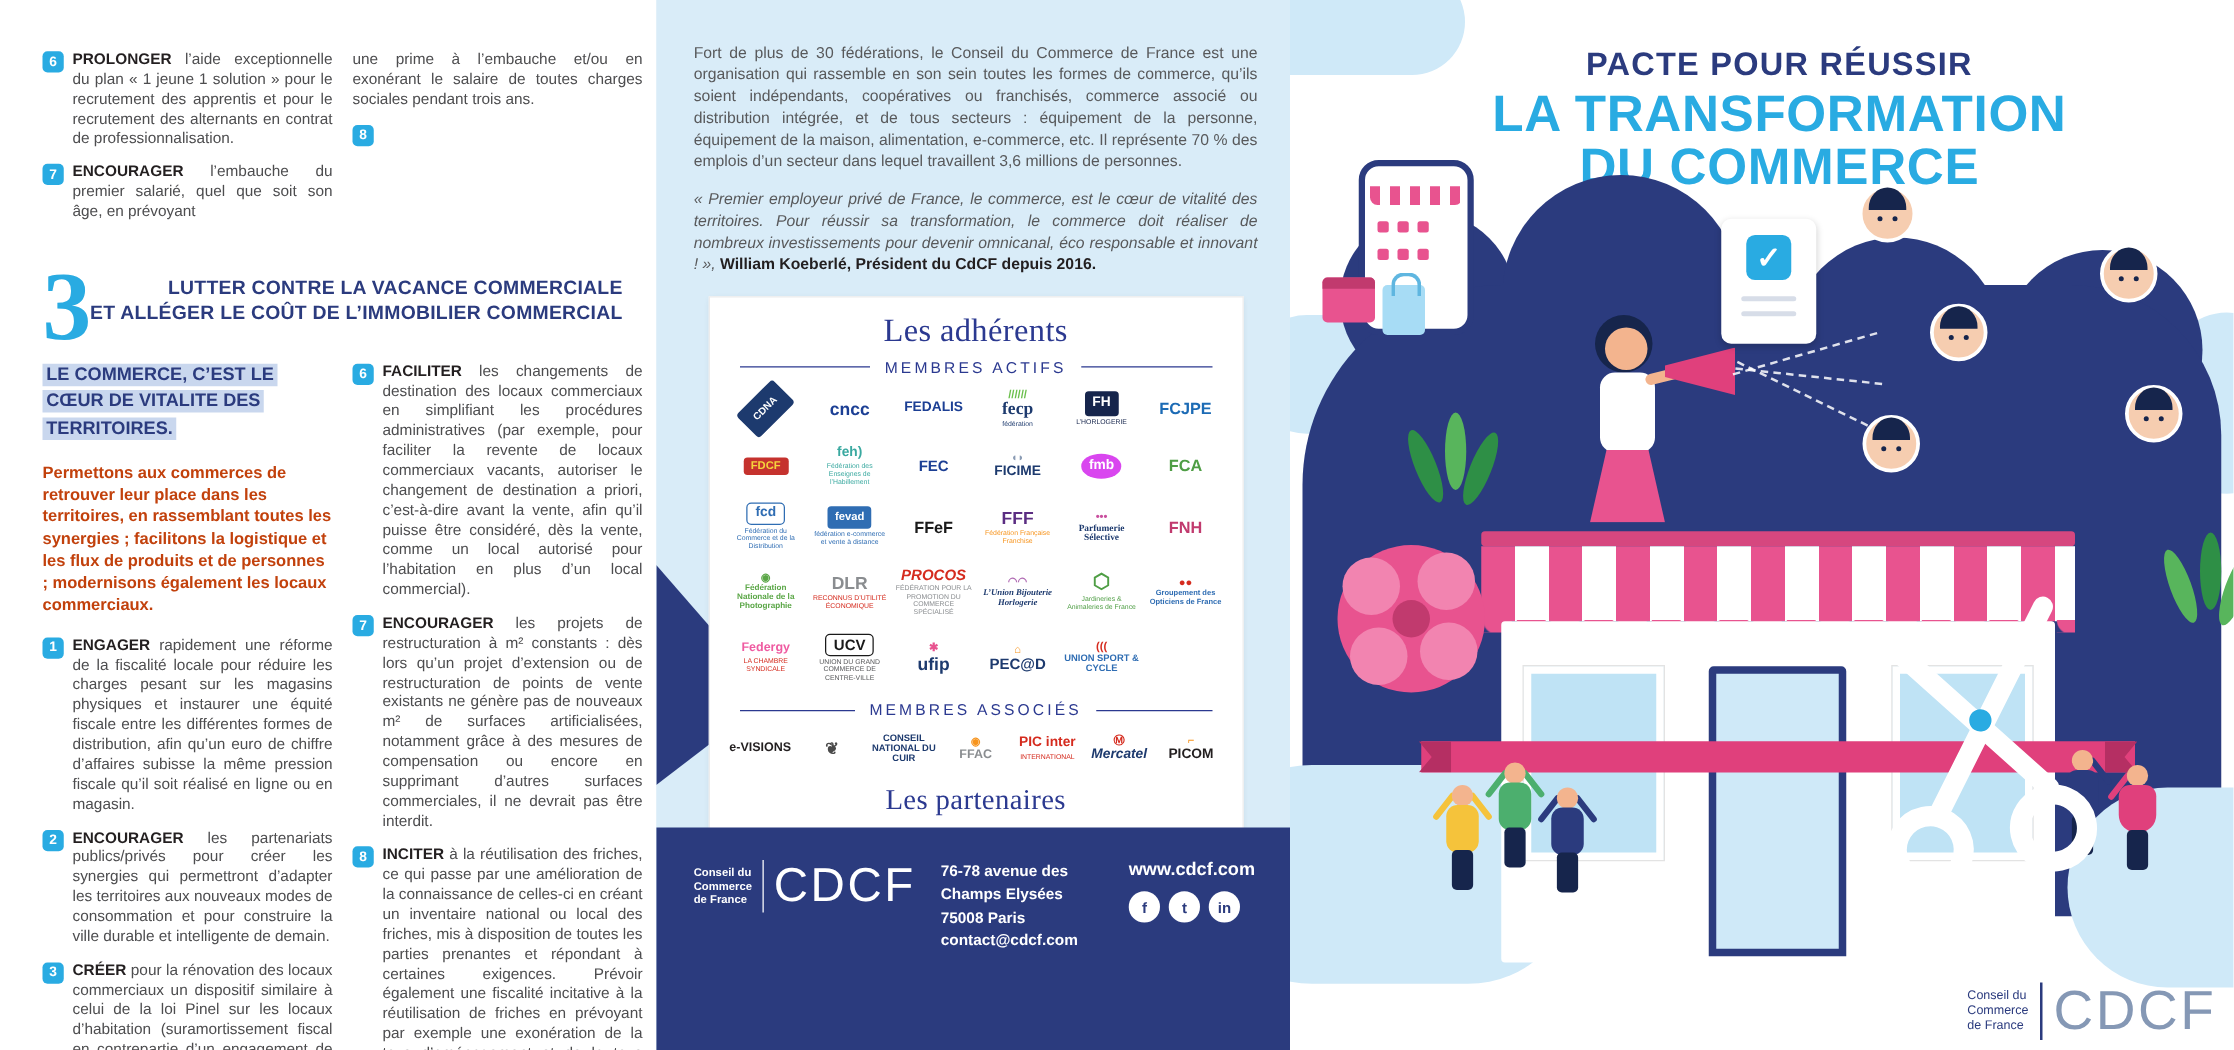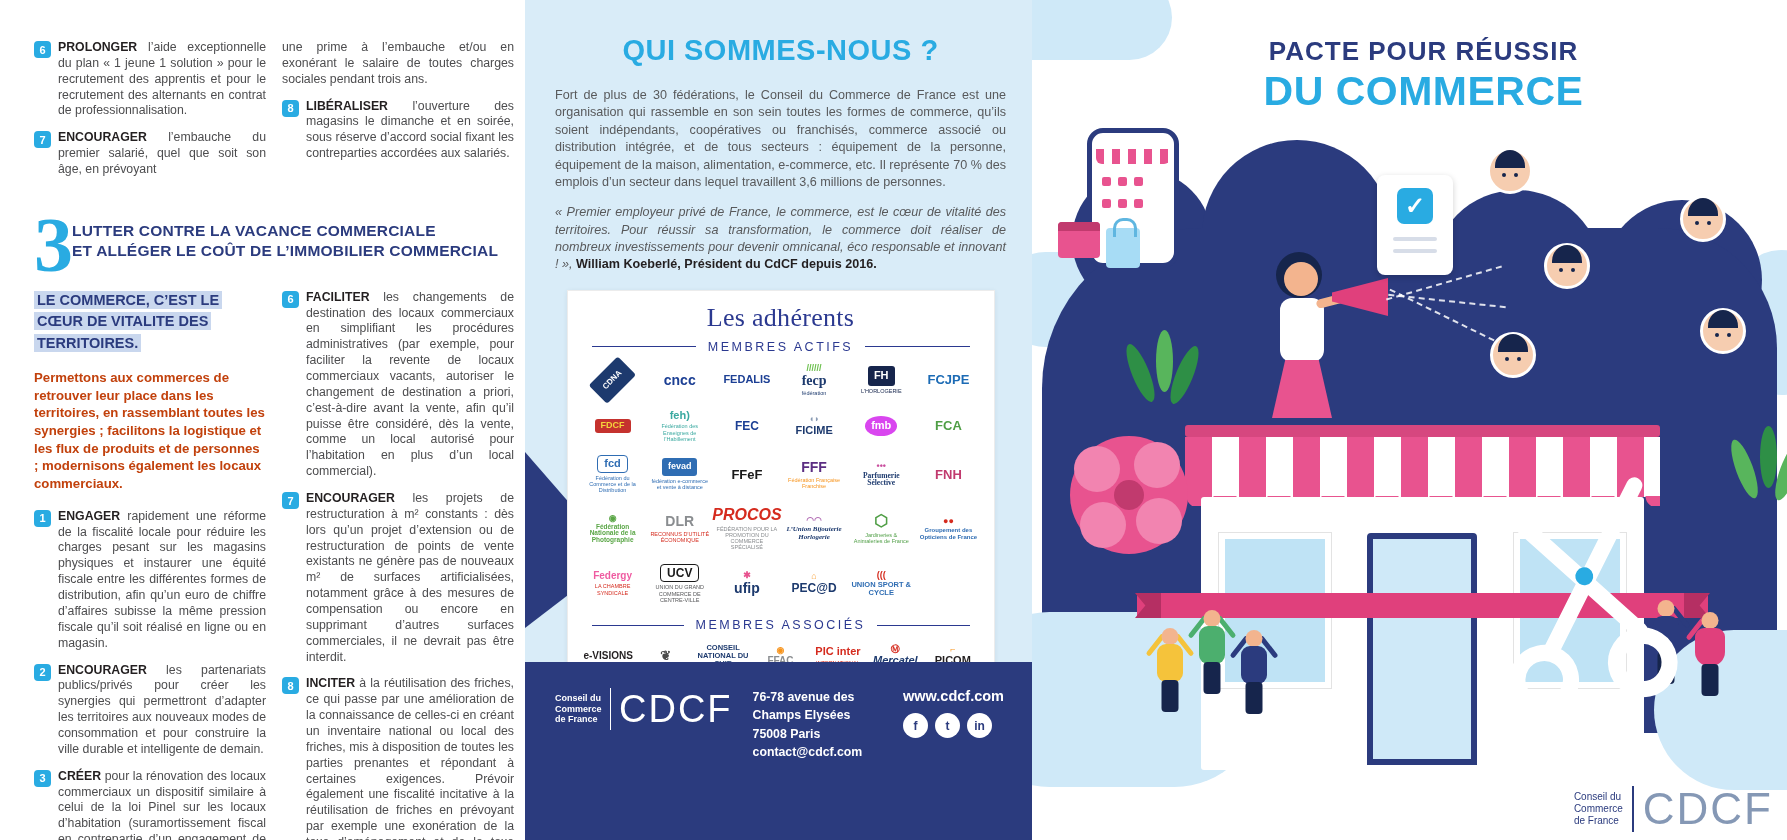--- a/index.html
+++ b/index.html
@@ -12,21 +12,21 @@
   .two-col{display:grid;grid-template-columns:232px 232px;column-gap:16px;}
   .colx{min-width:0;}
   .pitem{display:flex;gap:7px;margin-bottom:11px;}
   .badge{flex:0 0 auto;width:17px;height:17px;border-radius:4px;background:#29abe2;color:#fff;
          font-size:11px;font-weight:bold;display:flex;align-items:center;justify-content:center;margin-top:1px;}
   .pitem p{font-size:12.3px;line-height:1.29;color:#4d4d4f;text-align:justify;}
   .pitem p b{color:#231f20;}
   .sec-head{display:flex;align-items:flex-start;margin:26px 0 14px 0;}
   .sec-num{font-size:78px;font-weight:bold;color:#29abe2;line-height:.78;letter-spacing:-2px;
            font-family:"Liberation Serif",serif;}
-  .sec-titles{margin:6px 0 0 1px;font-weight:bold;color:#2b3b7e;font-size:15.5px;line-height:1.3;letter-spacing:.2px;}
+  .sec-titles{margin:6px 0 0 1px;font-weight:bold;color:#2b3b7e;font-size:15.5px;line-height:1.3;letter-spacing:.2px;text-align:right;}
   .hl{display:inline;background:#c9d7ee;color:#2b3b7e;font-weight:bold;font-size:14.5px;line-height:1.5;
       padding:1px 3px;-webkit-box-decoration-break:clone;box-decoration-break:clone;}
   .hl-wrap{margin-bottom:14px;width:215px;}
   .intro{font-weight:bold;color:#c2410c;font-size:13.2px;line-height:1.34;margin:4px 0 16px 0;}
 
   
   .panel-mid{position:relative;width:507px;height:840px;background:#d9ecf8;flex:0 0 auto;
              padding:34px 26px 0 30px;overflow:hidden;}
   .mid-title{text-align:center;color:#29abe2;font-size:29px;font-weight:800;letter-spacing:.5px;margin-bottom:20px;}
   .mid-p{font-size:12.6px;color:#58595b;line-height:1.38;text-align:justify;margin-bottom:13px;}
@@ -172,21 +172,20 @@
             <span class="badge">7</span>
             <p><b>ENCOURAGER </b>l’embauche du premier salarié, quel que soit son âge, en prévoyant</p>
           </div>
         </div>
       <div class="colx">
           <div class="pitem">
             <p>une prime à l’embauche et/ou en exonérant le salaire de toutes charges sociales pendant trois ans.</p>
           </div>
           <div class="pitem">
             <span class="badge">8</span>
-            <p><b>LIBÉRALISER </b>l’ouverture des magasins le dimanche et en soirée, sous réserve d’accord social fixant les contreparties accordées aux salariés.</p>
           </div>
         </div>
     </div>
     <div class="sec-head">
       <div class="sec-num">3</div>
       <div class="sec-titles">
         <div>LUTTER CONTRE LA VACANCE COMMERCIALE</div>
         <div>ET ALLÉGER LE COÛT DE L’IMMOBILIER COMMERCIAL</div>
       </div>
     </div>
@@ -222,21 +221,20 @@
           </div>
           <div class="pitem">
             <span class="badge">8</span>
             <p><b>INCITER </b>à la réutilisation des friches, ce qui passe par une amélioration de la connaissance de celles-ci en créant un inventaire national ou local des friches, mis à disposition de toutes les parties prenantes et répondant à certaines exigences. Prévoir également une fiscalité incitative à la réutilisation de friches en prévoyant par exemple une exonération de la taxe d’aménagement et de la taxe foncière pendant 5 ans.</p>
           </div>
         </div>
     </div>
   </section>
 
   <section class="panel-mid">
-    <h1 class="mid-title">QUI SOMMES-NOUS ?</h1>
     <p class="mid-p">Fort de plus de 30 fédérations, le Conseil du Commerce de France est une organisation qui rassemble en son sein toutes les formes de commerce, qu’ils soient indépendants, coopératives ou franchisés, commerce associé ou distribution intégrée, et de tous secteurs : équipement de la personne, équipement de la maison, alimentation, e-commerce, etc. Il représente 70 % des emplois d’un secteur dans lequel travaillent 3,6 millions de personnes.</p>
     <p class="mid-p quote">
       <span class="qi">« Premier employeur privé de France, le commerce, est le cœur de vitalité des territoires. Pour réussir sa transformation, le commerce doit réaliser de nombreux investissements pour devenir omnicanal, éco responsable et innovant ! », </span><b class="qa">William Koeberlé, Président du CdCF depuis 2016.</b>
     </p>
     <div class="adh-box">
       <div class="serif-title">Les adhérents</div>
       <div class="rule-label">
           <span>MEMBRES ACTIFS</span>
         </div>
       <div class="lgrid g6">
@@ -305,21 +303,21 @@
           </div>
           <div class="lcell">
             <div class="lpre" style="color: rgb(90, 166, 70);">◉</div>
             <div class="llabel" style="color: rgb(90, 166, 70); font-size: 6.5px;">Fédération Nationale de la Photographie</div>
           </div>
           <div class="lcell">
             <div class="llabel" style="color: rgb(138, 141, 144); font-size: 14px;">DLR</div>
             <div class="lsub" style="color: rgb(213, 43, 30);">RECONNUS D’UTILITÉ ÉCONOMIQUE</div>
           </div>
           <div class="lcell">
-            <div class="llabel" style="color: rgb(213, 43, 30); font-size: 16px; font-style: italic;">PROCOS</div>
+            <div class="llabel" style="color: rgb(213, 43, 30); font-size: 12px; font-style: italic;">PROCOS</div>
             <div class="lsub" style="color: rgb(138, 141, 144);">FÉDÉRATION POUR LA PROMOTION DU COMMERCE SPÉCIALISÉ</div>
           </div>
           <div class="lcell">
             <div class="lpre" style="color: rgb(176, 106, 179);">◠◠</div>
             <div class="llabel" style="color: rgb(29, 58, 110); font-size: 7px; font-style: italic; font-family: &quot;Liberation Serif&quot;, serif;">L’Union Bijouterie Horlogerie</div>
           </div>
           <div class="lcell">
             <div class="llabel" style="color: rgb(79, 158, 69); font-size: 16px;">⬡</div>
             <div class="lsub" style="color: rgb(79, 158, 69);">Jardineries &amp; Animaleries de France</div>
           </div>
@@ -418,20 +416,21 @@
     </footer>
   </section>
 
   <section class="panel-right">
     <div class="shape cloud cl1"></div>
     <div class="shape cloud cl5"></div>
     <div class="shape cloud cl4"></div>
 
     <div class="r-title">
       <div class="rt1">PACTE POUR RÉUSSIR</div>
+      <div class="rt2">LA TRANSFORMATION</div>
       <div class="rt3">DU COMMERCE</div>
     </div>
 
     <div class="shape navy b1"></div>
     <div class="shape navy b2"></div>
     <div class="shape navy b3"></div>
     <div class="shape navy b4"></div>
     <div class="shape navy b-main"></div>
 
     <div class="shape phone">

